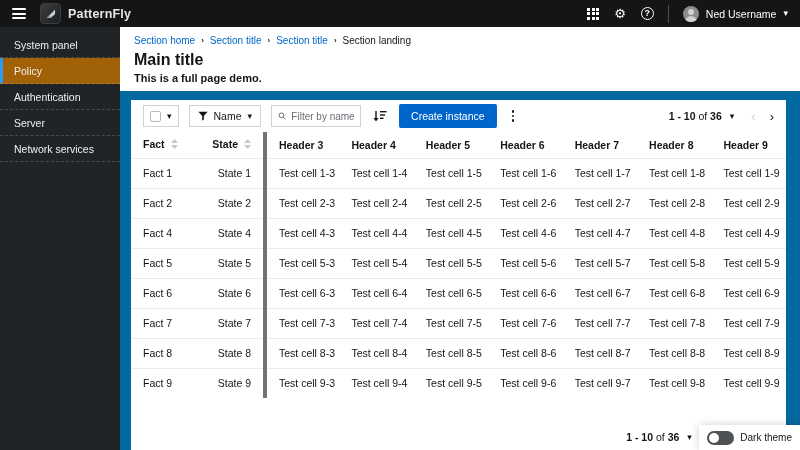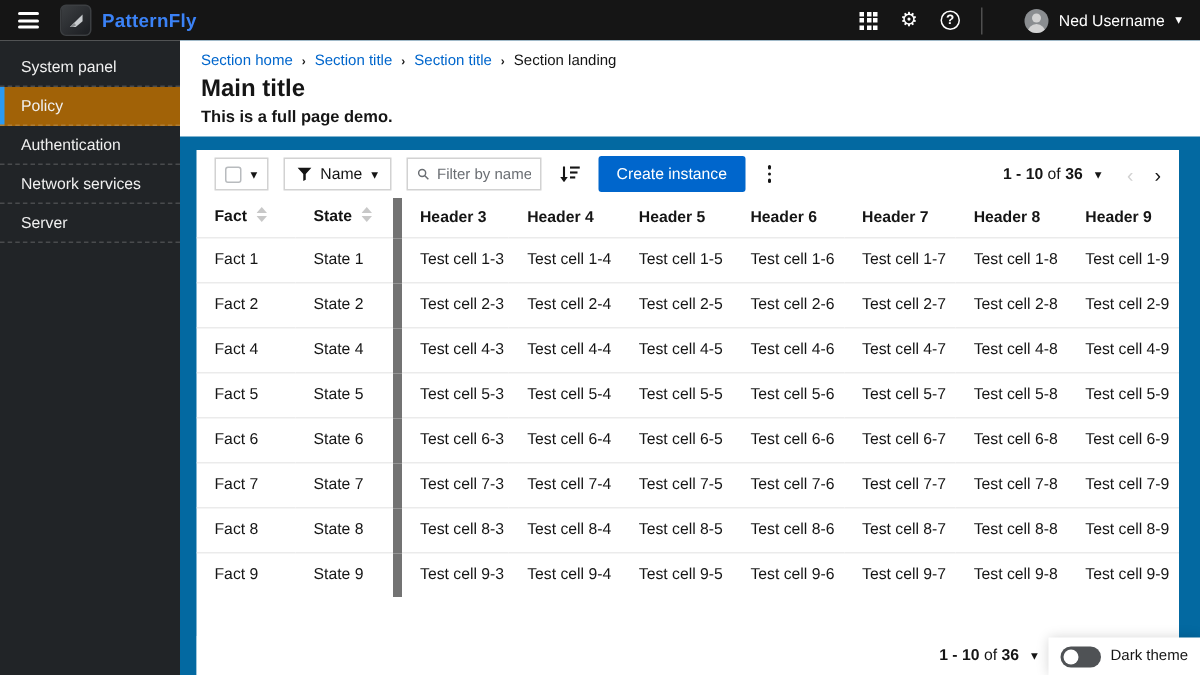--- a/index.html
+++ b/index.html
@@ -6,28 +6,28 @@
   html,body { width:800px; height:450px; overflow:hidden; }
   body { font-family:"Liberation Sans", sans-serif; color:#151515; background:#f0f0f0; }
 
   .app { width:800px; height:450px; display:flex; flex-direction:column; }
 
   
   .masthead { height:27px; background:#151515; display:flex; align-items:center; padding:0 12px; flex:none; }
   .burger { width:14px; display:flex; flex-direction:column; gap:2.5px; cursor:pointer; margin-right:14px; }
   .burger span { height:2px; background:#fff; border-radius:1px; }
   .logo-mark { width:21px; height:21px; border-radius:4px; background:linear-gradient(135deg,#3c3f42,#1b1d21); border:1px solid #3c3f42; display:flex; align-items:center; justify-content:center; margin-right:7px; }
-  .brand-text { color:#3b82f6; font-weight:bold; font-size:12.5px; letter-spacing:.2px; }
+  .brand-text { color:#e5e5e5; font-weight:bold; font-size:12.5px; letter-spacing:.2px; }
   .mast-spacer { flex:1; }
   .mast-icons { display:flex; align-items:center; gap:15px; margin-right:14px; }
   .grid-icon { display:grid; grid-template-columns:repeat(3,3px); grid-template-rows:repeat(3,3px); gap:1.5px; cursor:pointer; }
   .grid-icon i { background:#fff; }
   .gear-icon { color:#fff; font-family:"DejaVu Sans", sans-serif; font-size:13px; line-height:13px; cursor:pointer; }
   .help-icon { width:13px; height:13px; border:1.2px solid #fff; border-radius:50%; color:#fff; font-size:9px; line-height:11px; text-align:center; font-weight:bold; cursor:pointer; }
-  .user-block { display:flex; align-items:center; gap:7px; border-left:1px solid rgba(255,255,255,.25); padding-left:28px; height:18px; cursor:pointer; }
+  .user-block { display:flex; align-items:center; gap:7px; border-left:1px solid rgba(255,255,255,.25); padding-left:14px; height:18px; cursor:pointer; }
   .avatar { width:16px; height:16px; border-radius:50%; background:#8a8d90; position:relative; overflow:hidden; }
   .avatar::before { content:""; position:absolute; width:6px; height:6px; border-radius:50%; background:#d2d2d2; left:5px; top:3px; }
   .avatar::after { content:""; position:absolute; width:12px; height:7px; border-radius:6px 6px 0 0; background:#d2d2d2; left:2px; top:10px; }
   .user-name { color:#fff; font-size:10.5px; }
   .caret { font-size:9px; line-height:9px; color:#fff; }
   .caret.dark { color:#151515; }
 
   
   .layout { flex:1; display:flex; min-height:0; }
   .sidebar { width:120px; background:#212427; flex:none; padding-top:5px; }
@@ -69,21 +69,21 @@
   .pag-nav { display:flex; align-items:center; gap:14px; margin-left:12px; }
   .pag-nav span { font-size:13px; line-height:13px; cursor:pointer; }
   .pag-nav .disabled { color:#d2d2d2; cursor:default; }
 
   
   table { width:100%; border-collapse:collapse; table-layout:fixed; }
   th, td { text-align:left; font-size:10.5px; padding:0 12px; white-space:nowrap; overflow:hidden; }
   th { font-weight:bold; height:26px; }
   td { height:30px; border-top:1px solid #ebebeb; }
   th:nth-child(1), td:nth-child(1) { width:66px; }
-  th:nth-child(2), td:nth-child(2) { width:68px; border-right:6px solid #737373; }
+  th:nth-child(2), td:nth-child(2) { width:68px; border-right:4px solid #737373;text-align:right; }
   .sort-arrows { display:inline-block; margin-left:6px; vertical-align:-1px; }
 
   
   .card-footer { margin-top:auto; height:26px; display:flex; align-items:center; justify-content:flex-end; padding:0 12px; flex:none; background:#fff; }
 
   
   .theme-card { position:absolute; right:0; bottom:0; height:25px; background:#fff; box-shadow:0 0 8px rgba(0,0,0,.18); display:flex; align-items:center; gap:6px; padding:12px 8px; z-index:5; }
   .toggle { width:27px; height:14px; border-radius:7px; background:#4f5255; position:relative; cursor:pointer; flex:none; }
   .toggle .knob { position:absolute; width:10px; height:10px; border-radius:50%; background:#fff; top:2px; left:2px; }
   .theme-label { font-size:10px; color:#151515; white-space:nowrap; }
@@ -128,22 +128,22 @@
       <span class="caret">▾</span>
     </div>
   </header>
 
   <div class="layout">
 
     <nav class="sidebar">
         <div class="nav-item">System panel</div>
         <div class="nav-item active">Policy</div>
         <div class="nav-item">Authentication</div>
+        <div class="nav-item">Server</div>
         <div class="nav-item">Network services</div>
-        <div class="nav-item">Server</div>
       </nav>
 
     <div class="main">
 
       <div class="page-header">
         <div class="breadcrumb">
             <a class="crumb-link">Section home</a>
             <span class="crumb-sep">›</span>
             <a class="crumb-link">Section title</a>
             <span class="crumb-sep">›</span>

